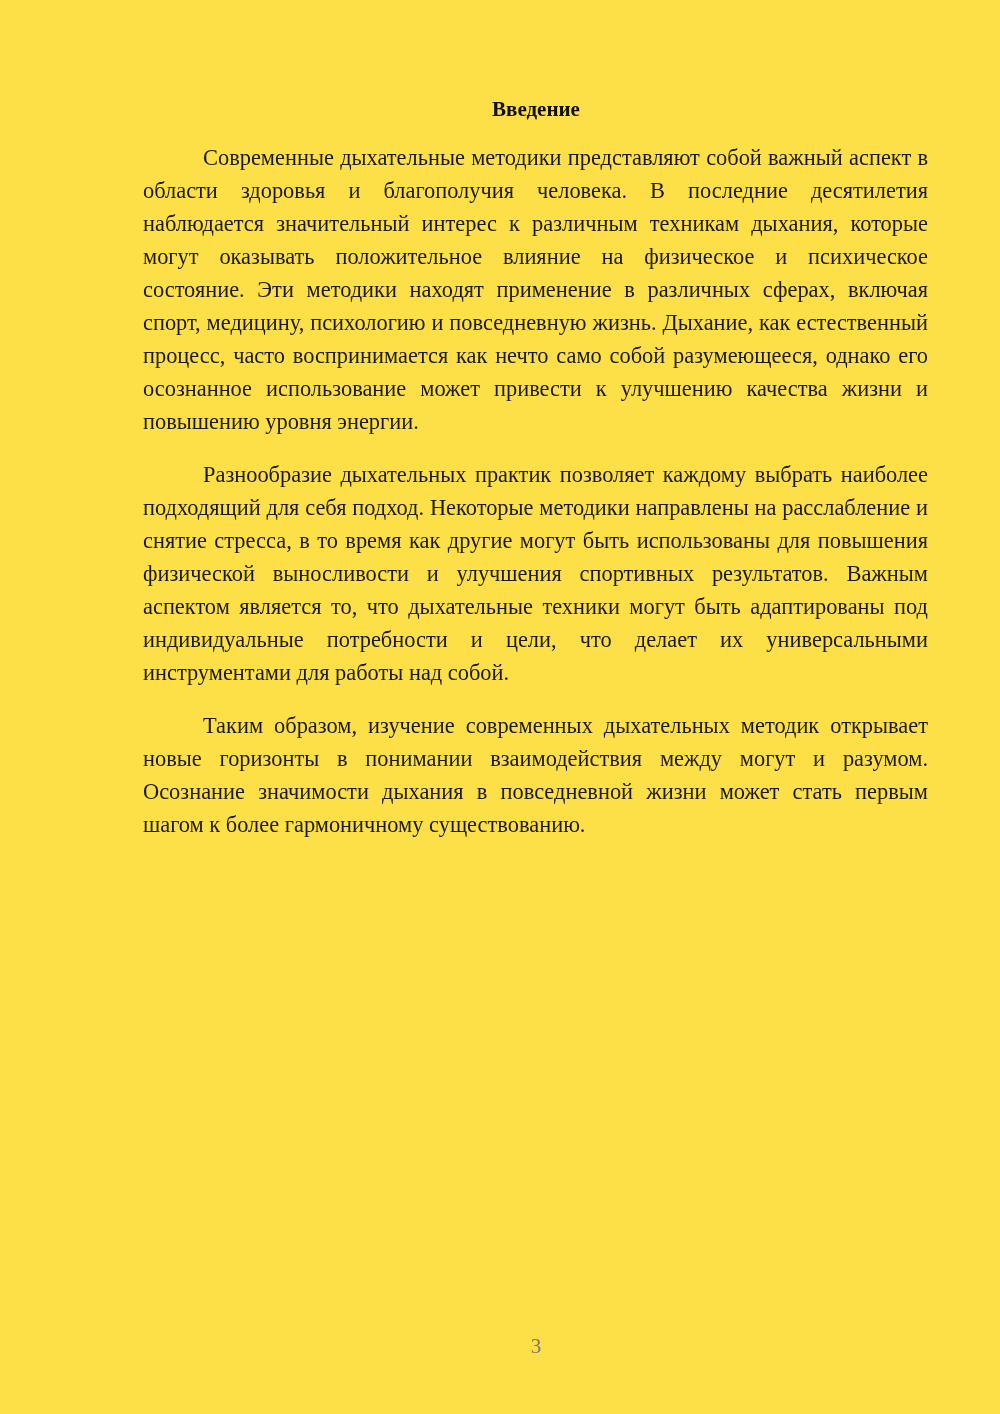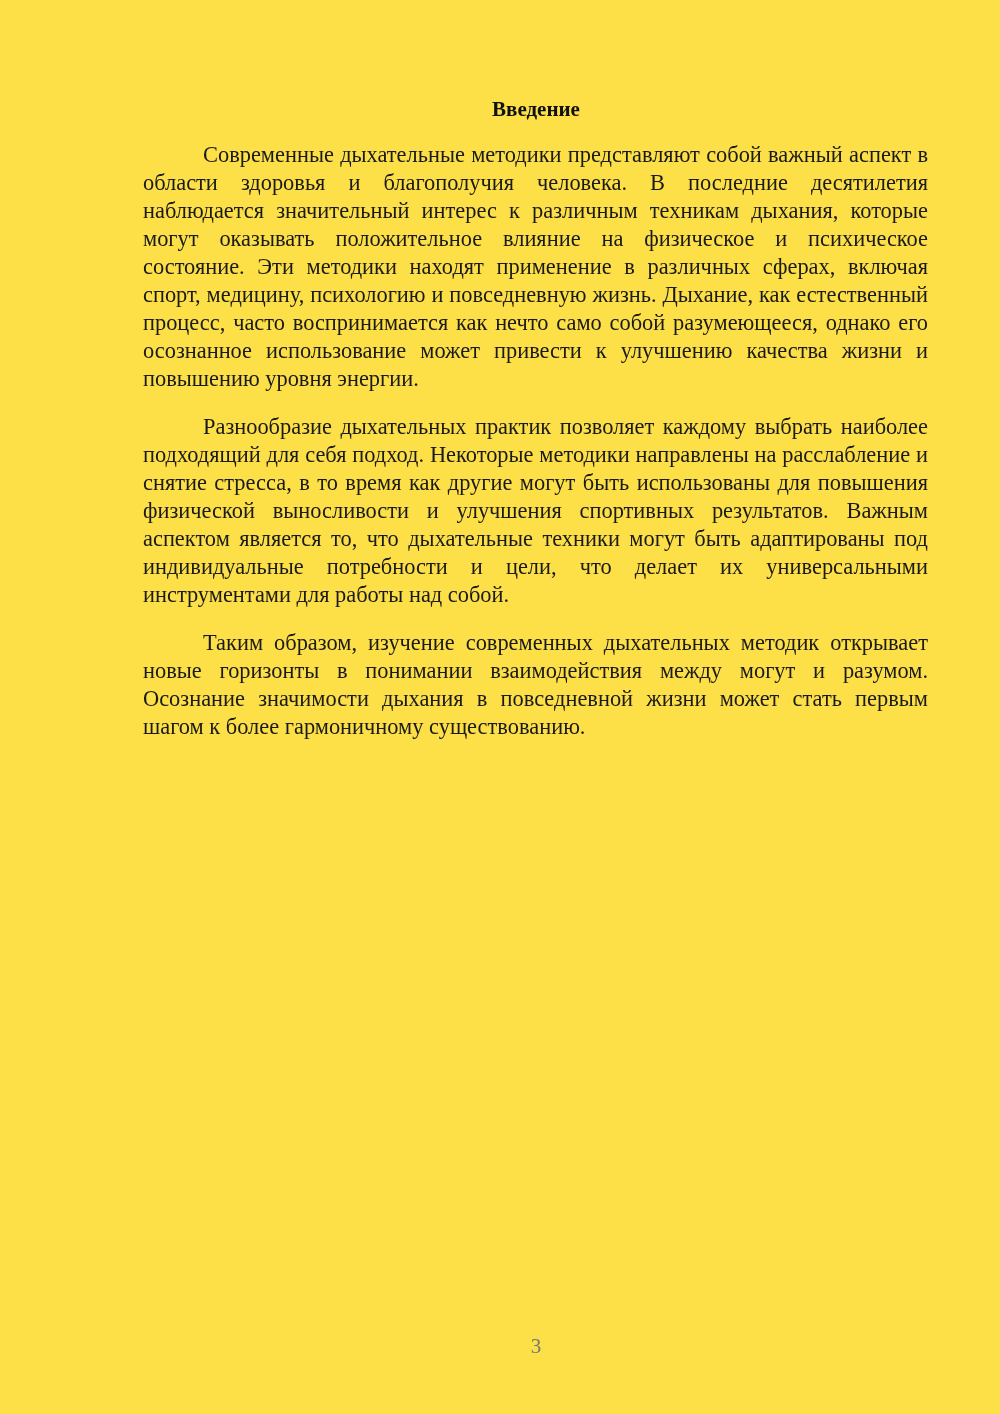--- a/index.html
+++ b/index.html
@@ -4,21 +4,21 @@
 <style>
   html, body { margin: 0; padding: 0; background: #ffffff; }
   body { width: 1000px; height: 1414px; position: relative; overflow: hidden; }
   .page { position: absolute; left: 0; top: 0; width: 1000px; height: 1414px; background: #fde047; }
   .title {
     position: absolute; top: 97px; left: 0; width: 1072px; text-align: center;
     font-family: "Liberation Serif", serif; font-weight: bold; font-size: 21px; color: #111;
   }
   .body-text {
     position: absolute; left: 143px; width: 785px;
-    font-family: "Liberation Serif", serif; font-size: 22.4px; line-height: 28px;
+    font-family: "Liberation Serif", serif; font-size: 22.4px; line-height: 33px;
     color: #1a1a1a; text-align: justify; margin: 0;
   }
   .body-text p { margin: 0 0 20px 0; text-indent: 60px; text-align: justify; }
   .pagenum {
     position: absolute; top: 1334px; left: 0; width: 1072px; text-align: center;
     font-family: "Liberation Serif", serif; font-size: 21px; color: #777;
   }
 </style>
 </head>
 <body>

